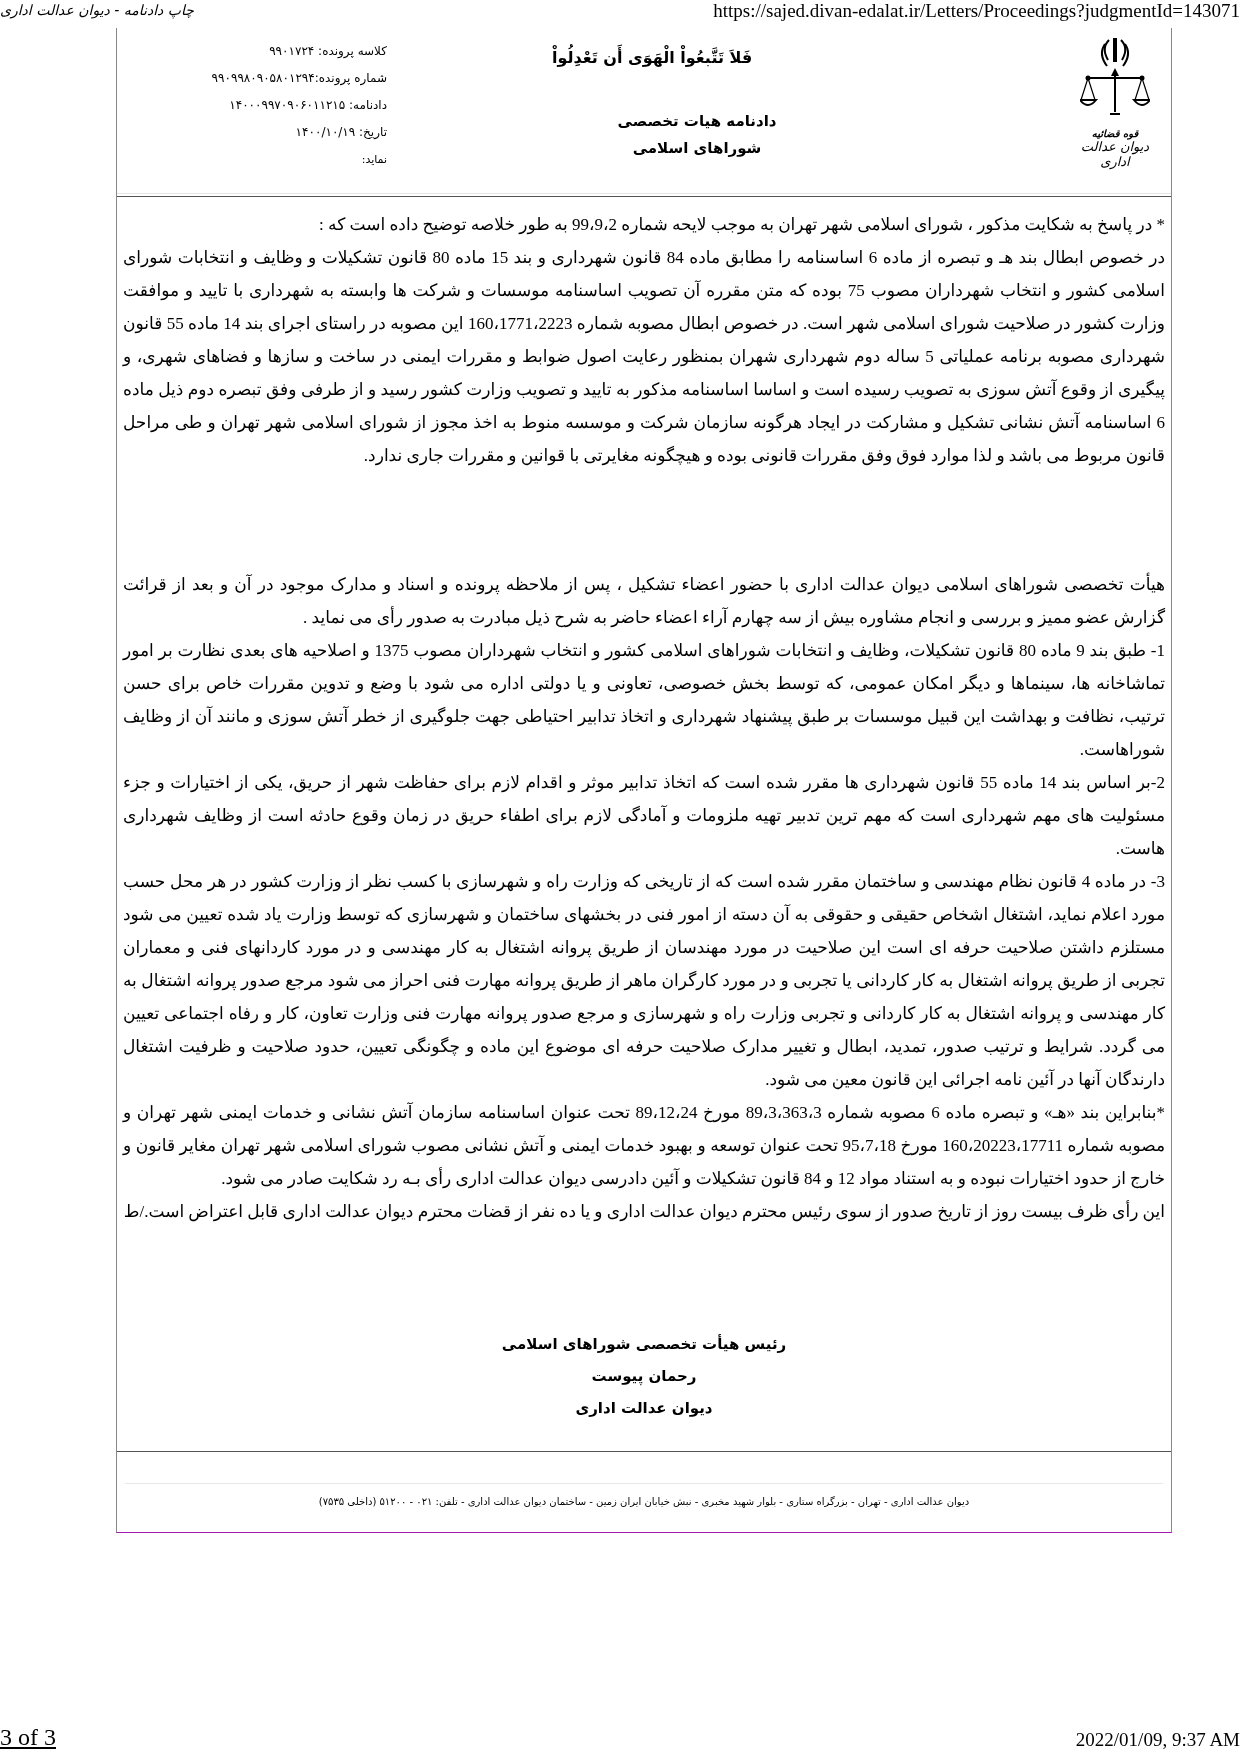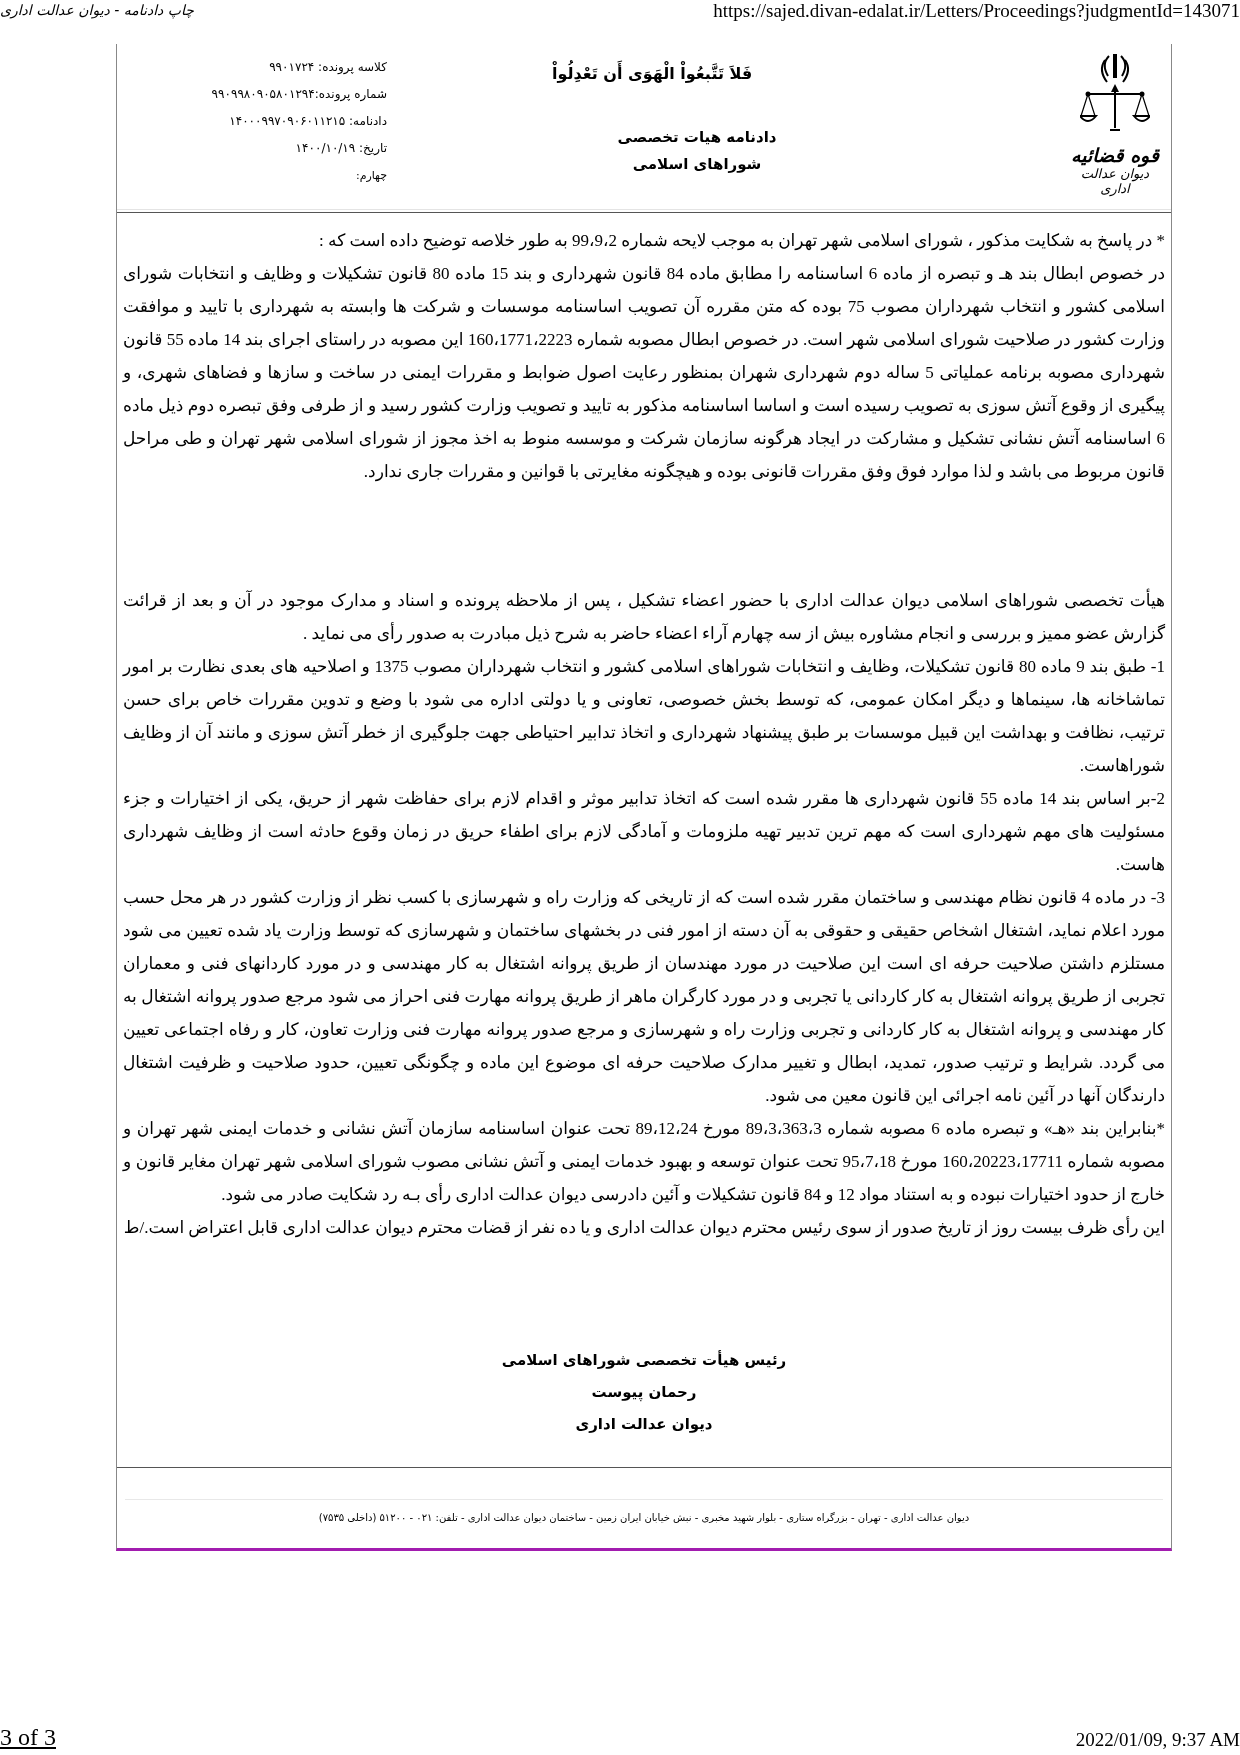--- a/index.html
+++ b/index.html
@@ -11,22 +11,22 @@
       position: absolute; top: 2px; left: 0; font-family: "DejaVu Sans", sans-serif;
       font-size: 14px; direction: rtl; font-style: italic;
     }
     .print-header-right {
       position: absolute; top: 0; right: 0; font-size: 19px; direction: ltr;
     }
     .print-footer-left { position: absolute; bottom: 4px; left: 0; font-size: 24px; text-decoration: underline; }
     .print-footer-right { position: absolute; bottom: 4px; right: 0; font-size: 19px; }
 
     .frame {
-      position: absolute; left: 116px; top: 44px; width: 1054px; height: 1504px;
-      border-left: 1px solid #888; border-right: 1px solid #888; border-bottom: 3px solid #a21caf;
+      position: absolute; left: 116px; top: 28px; width: 1054px; height: 1504px;
+      border-left: 1px solid #888; border-right: 1px solid #888; border-bottom: 1px solid #a21caf;
     }
     .head {
       position: absolute; top: 0; left: 0; right: 0; height: 168px;
     }
     .meta {
       position: absolute; left: 70px; top: 10px; width: 200px; direction: rtl;
       font-family: "DejaVu Sans", sans-serif; font-size: 12px; line-height: 27px; text-align: right;
     }
     .meta .row { display: block; white-space: nowrap; }
     .motto {
@@ -35,21 +35,21 @@
     }
     .subtitle {
       position: absolute; left: 440px; top: 80px; width: 280px; direction: rtl; text-align: center;
       font-family: "DejaVu Sans", sans-serif; font-weight: bold; font-size: 15px; line-height: 27px;
     }
     .logo {
       position: absolute; right: 6px; top: 6px; width: 100px; height: 140px; text-align: center;
     }
     .logo .brand1 {
       display: block; font-family: "DejaVu Serif", serif; font-style: italic; font-weight: bold;
-      font-size: 19px; direction: rtl; margin-top: 2px;
+      font-size: 10px; direction: rtl; margin-top: 2px;
     }
     .logo .brand2 {
       display: block; font-family: "DejaVu Serif", serif; font-style: italic;
       font-size: 13px; direction: rtl;
     }
     .rule-light { position: absolute; left: 0; right: 0; top: 165px; border-top: 1px solid #e4e4e4; }
     .rule-dark { position: absolute; left: 0; right: 0; top: 168px; border-top: 1px solid #555; }
 
     .body {
       position: absolute; left: 6px; right: 6px; top: 180px; direction: rtl; text-align: justify;
@@ -76,21 +76,21 @@
 <div class="print-header-left">چاپ دادنامه - دیوان عدالت اداری</div>
 <div class="print-header-right">https://sajed.divan-edalat.ir/Letters/Proceedings?judgmentId=143071</div>
 
 <div class="frame">
   <div class="head">
     <div class="meta">
       <span class="row">کلاسه پرونده: ۹۹۰۱۷۲۴</span>
       <span class="row">شماره پرونده:۹۹۰۹۹۸۰۹۰۵۸۰۱۲۹۴</span>
       <span class="row">دادنامه: ۱۴۰۰۰۹۹۷۰۹۰۶۰۱۱۲۱۵</span>
       <span class="row">تاریخ: ۱۴۰۰/۱۰/۱۹</span>
-      <span class="row" style="font-size:11px;">چهارم:</span>
+      <span class="row" style="font-size:11px;">نماید:</span>
     </div>
     <div class="motto">فَلاَ تَتَّبعُواْ الْهَوَى أَن تَعْدِلُواْ</div>
     <div class="subtitle">
       <div>دادنامه هیات تخصصی</div>
       <div>شوراهای اسلامی</div>
     </div>
     <div class="logo">
       <svg width="70" height="88" viewBox="0 0 70 88">
         <g fill="none" stroke="#000" stroke-width="2">
           <path d="M29 6 q-8 8 -1 20"></path>

